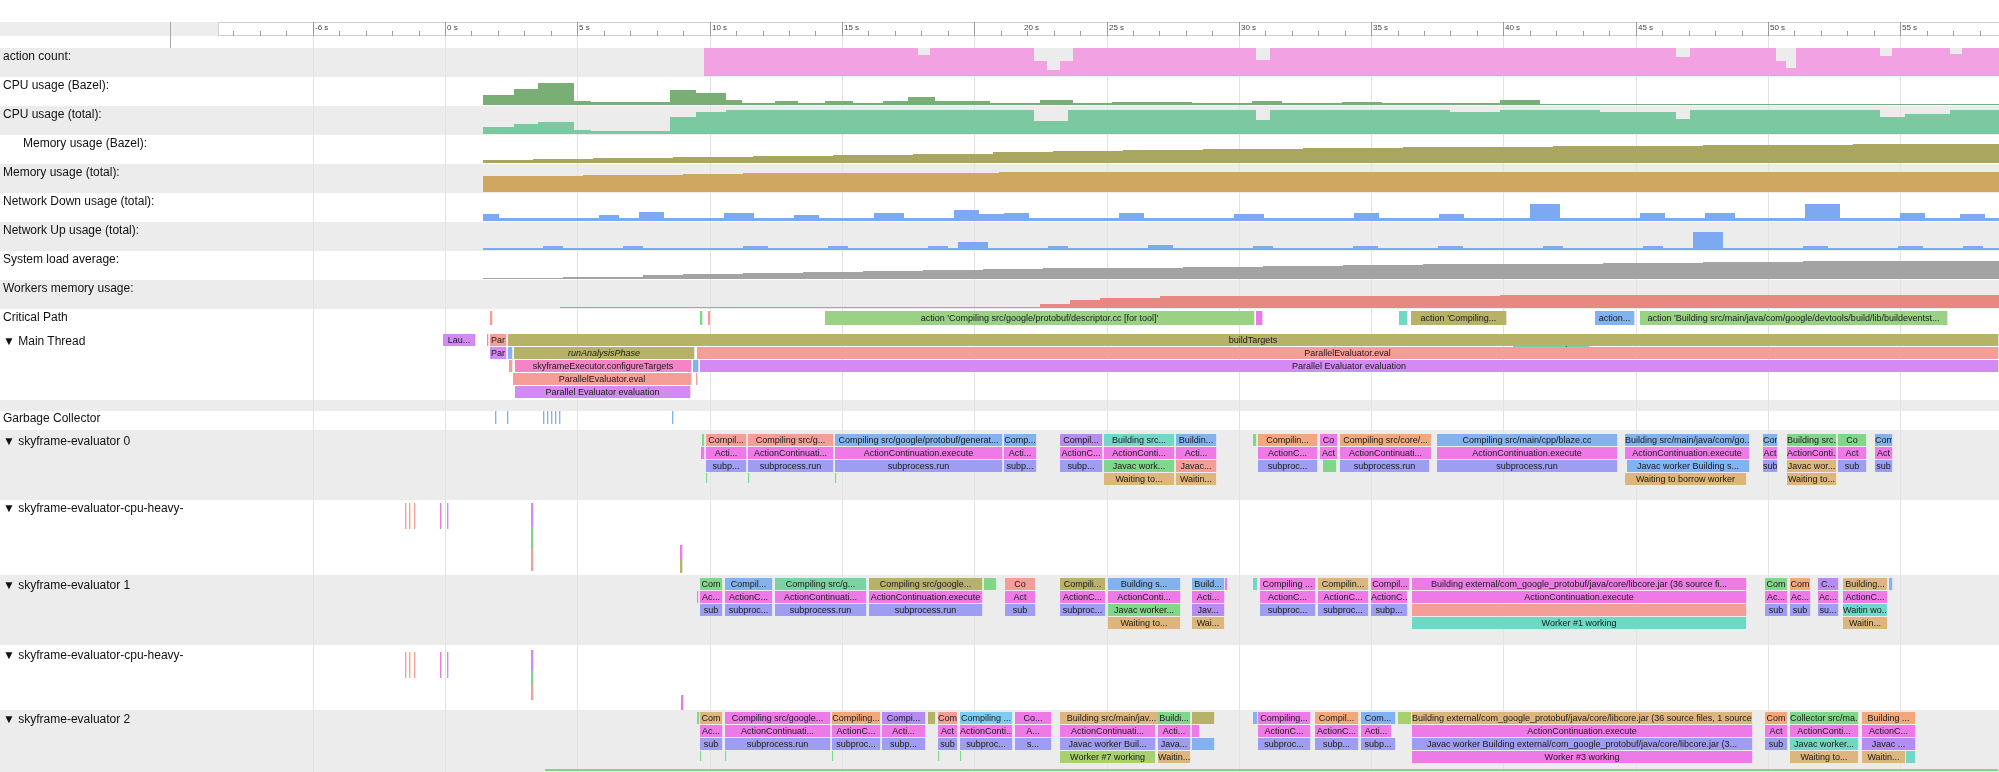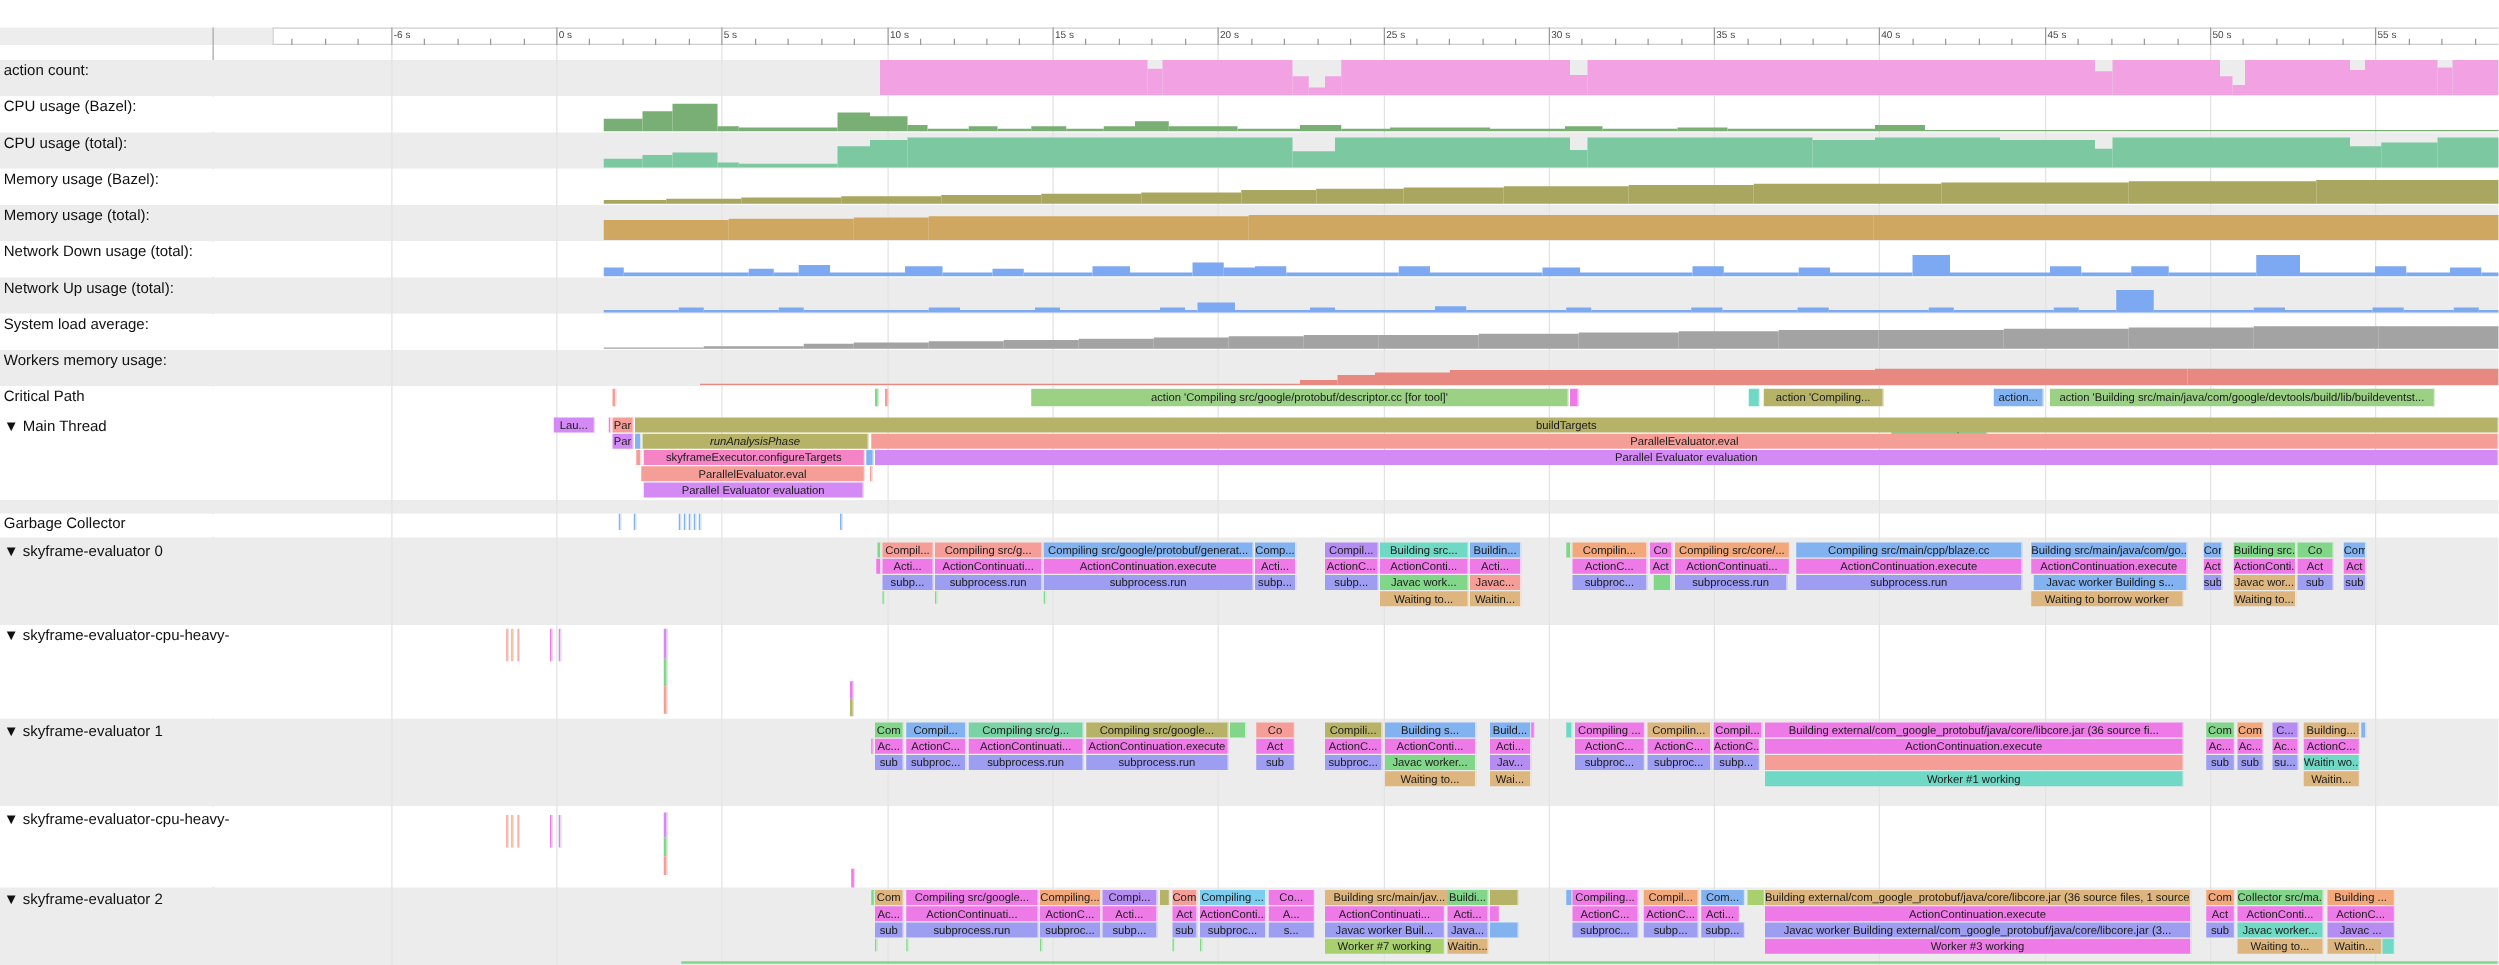--- a/index.html
+++ b/index.html
@@ -91,21 +91,21 @@
     <div class="tick" style="left: 763px; top: 31px; height: 5px; z-index: 3;"></div>
     <div class="tick" style="left: 789px; top: 31px; height: 5px; z-index: 3;"></div>
     <div class="tick" style="left: 815px; top: 31px; height: 5px; z-index: 3;"></div>
     <div class="tick" style="left: 842px; top: 22px; height: 14px; z-index: 3;"></div>
     <div class="tick-label" style="left: 844px; top: 23px; z-index: 3;">15 s</div>
     <div class="tick" style="left: 868px; top: 31px; height: 5px; z-index: 3;"></div>
     <div class="tick" style="left: 895px; top: 31px; height: 5px; z-index: 3;"></div>
     <div class="tick" style="left: 921px; top: 31px; height: 5px; z-index: 3;"></div>
     <div class="tick" style="left: 948px; top: 31px; height: 5px; z-index: 3;"></div>
     <div class="tick" style="left: 974px; top: 22px; height: 14px; z-index: 3;"></div>
-    <div class="tick-label" style="left: 976px; top: 23px; z-index: 3;">20 s</div>
+    <div class="tick-label" style="left: 976px; top: 23px; z-index: 3; padding-left: 48px;">20 s</div>
     <div class="tick" style="left: 1001px; top: 31px; height: 5px; z-index: 3;"></div>
     <div class="tick" style="left: 1027px; top: 31px; height: 5px; z-index: 3;"></div>
     <div class="tick" style="left: 1054px; top: 31px; height: 5px; z-index: 3;"></div>
     <div class="tick" style="left: 1080px; top: 31px; height: 5px; z-index: 3;"></div>
     <div class="tick" style="left: 1107px; top: 22px; height: 14px; z-index: 3;"></div>
     <div class="tick-label" style="left: 1109px; top: 23px; z-index: 3;">25 s</div>
     <div class="tick" style="left: 1133px; top: 31px; height: 5px; z-index: 3;"></div>
     <div class="tick" style="left: 1159px; top: 31px; height: 5px; z-index: 3;"></div>
     <div class="tick" style="left: 1186px; top: 31px; height: 5px; z-index: 3;"></div>
     <div class="tick" style="left: 1212px; top: 31px; height: 5px; z-index: 3;"></div>
@@ -560,21 +560,21 @@
     <div class="span" style="left: 1765px; top: 738px; width: 23px; height: 12px; background: rgb(157, 157, 242); z-index: 2; line-height: 12px;">sub</div>
     <div class="span" style="left: 1790px; top: 738px; width: 69px; height: 12px; background: rgb(111, 217, 198); z-index: 2; line-height: 12px;">Javac worker...</div>
     <div class="span" style="left: 1862px; top: 738px; width: 54px; height: 12px; background: rgb(180, 140, 242); z-index: 2; line-height: 12px;">Javac ...</div>
     <div class="span" style="left: 1790px; top: 751px; width: 69px; height: 12px; background: rgb(221, 181, 126); z-index: 2; line-height: 12px;">Waiting to...</div>
     <div class="span" style="left: 1862px; top: 751px; width: 44px; height: 12px; background: rgb(221, 181, 126); z-index: 2; line-height: 12px;">Waitin...</div>
     <div class="span" style="left: 1906px; top: 751px; width: 10px; height: 12px; background: rgb(111, 217, 198); z-index: 2; line-height: 12px;"></div>
     <div class="span" style="left: 545px; top: 769px; width: 1454px; height: 2px; background: rgb(130, 214, 137); z-index: 2; line-height: 2px;"></div>
     <div class="row-label" style="top: 49px;">action count:</div>
     <div class="row-label" style="top: 78px;">CPU usage (Bazel):</div>
     <div class="row-label" style="top: 107px;">CPU usage (total):</div>
-    <div class="row-label" style="top: 136px;">Memory usage (Bazel):</div>
+    <div class="row-label" style="top: 136px; margin-left: 20px;">Memory usage (Bazel):</div>
     <div class="row-label" style="top: 165px;">Memory usage (total):</div>
     <div class="row-label" style="top: 194px;">Network Down usage (total):</div>
     <div class="row-label" style="top: 223px;">Network Up usage (total):</div>
     <div class="row-label" style="top: 252px;">System load average:</div>
     <div class="row-label" style="top: 281px;">Workers memory usage:</div>
     <div class="row-label" style="top: 310px;">Critical Path</div>
     <div class="row-label" style="top: 334px;">▼ Main Thread</div>
     <div class="row-label" style="top: 411px;">Garbage Collector</div>
     <div class="row-label" style="top: 434px;">▼ skyframe-evaluator 0</div>
     <div class="row-label" style="top: 501px;">▼ skyframe-evaluator-cpu-heavy-</div>

